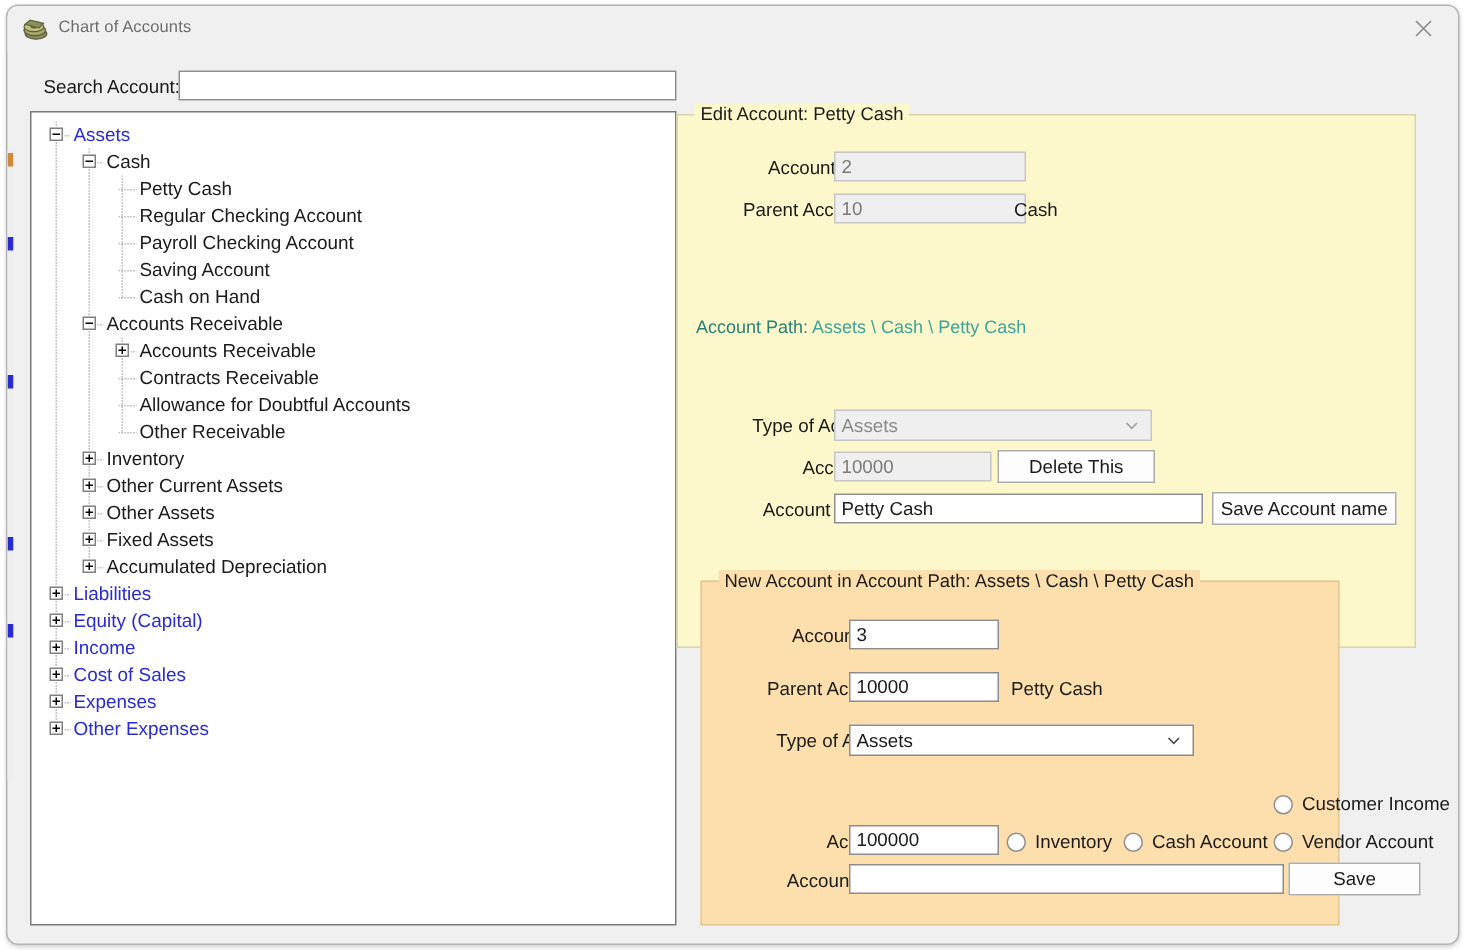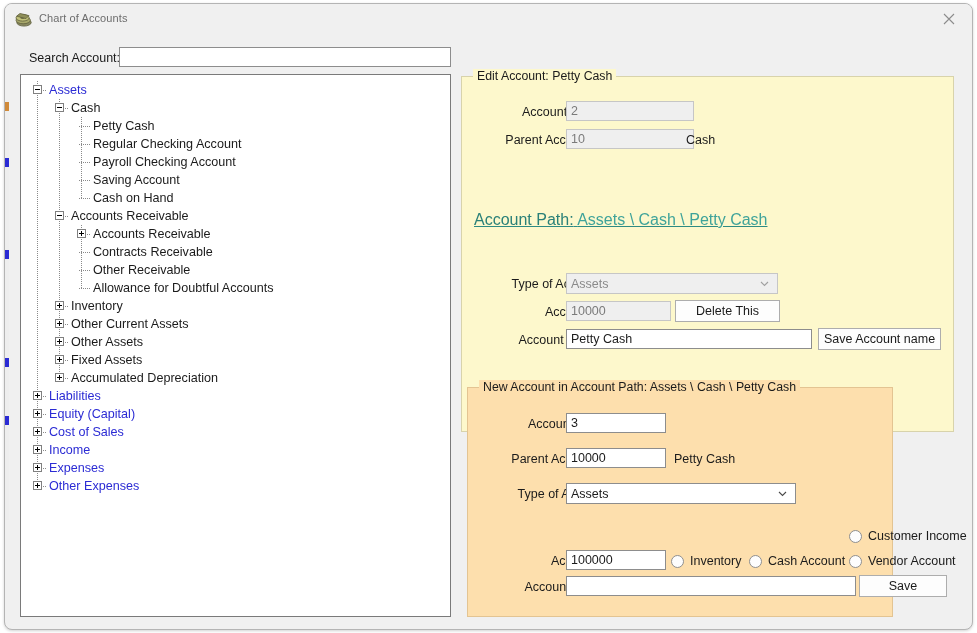--- a/index.html
+++ b/index.html
@@ -128,21 +128,21 @@
     background-image: linear-gradient(to right, #8a8a8a 1px, transparent 1px);
     background-size: 2px 1px;
   }
 
   
   .group {
     position: absolute;
     border: 1px solid #cfcfbe;
   }
   #edit-group {
-    left: 456px; top: 72px;
+    left: 446px; top: 72px;
     width: 493px; height: 356px;
     background: #fdf8cc;
     border-color: #d8d3ab;
   }
   #new-group {
     left: 462px; top: 383px;
     width: 426px; height: 230px;
     background: #fddfad;
     border-color: #e3c492;
   }
@@ -188,24 +188,23 @@
   }
   .plain-text {
     position: absolute;
     font-size: 12.5px;
     color: #1b1b1b;
     white-space: nowrap;
   }
   #account-path {
     position: absolute;
     left: 12px; top: 134px;
-    font-size: 16px;
+    font-size: 12px;
     color: #2e8b83;
     white-space: nowrap;
-    text-decoration: underline;
   }
   #account-path .path-lead { color: #2a8078; }
   #account-path .path-val  { color: #3fa39a; }
 
   .btn {
     position: absolute;
     height: 22px;
     border: 1px solid #adadad;
     background: #fdfdfd;
     color: #1b1b1b;
@@ -348,24 +347,24 @@
           <span class="tlabel" style="left: 50px;">Accounts Receivable</span>
         </div>
         <div class="tnode">
           <span class="boxbtn plus" style="left: 56px;"></span>
           <span class="tlabel" style="left: 72px;">Accounts Receivable</span>
         </div>
         <div class="tnode">
           <span class="tlabel" style="left: 72px;">Contracts Receivable</span>
         </div>
         <div class="tnode">
+          <span class="tlabel" style="left: 72px;">Allowance for Doubtful Accounts</span>
+        </div>
+        <div class="tnode">
           <span class="tlabel" style="left: 72px;">Other Receivable</span>
-        </div>
-        <div class="tnode">
-          <span class="tlabel" style="left: 72px;">Allowance for Doubtful Accounts</span>
         </div>
         <div class="tnode">
           <span class="boxbtn plus" style="left: 34px;"></span>
           <span class="tlabel" style="left: 50px;">Inventory</span>
         </div>
         <div class="tnode">
           <span class="boxbtn plus" style="left: 34px;"></span>
           <span class="tlabel" style="left: 50px;">Other Current Assets</span>
         </div>
         <div class="tnode">
@@ -383,25 +382,25 @@
         <div class="tnode root">
           <span class="boxbtn plus" style="left: 12px;"></span>
           <span class="tlabel" style="left: 28px;">Liabilities</span>
         </div>
         <div class="tnode root">
           <span class="boxbtn plus" style="left: 12px;"></span>
           <span class="tlabel" style="left: 28px;">Equity (Capital)</span>
         </div>
         <div class="tnode root">
           <span class="boxbtn plus" style="left: 12px;"></span>
+          <span class="tlabel" style="left: 28px;">Income</span>
+        </div>
+        <div class="tnode root">
+          <span class="boxbtn plus" style="left: 12px;"></span>
           <span class="tlabel" style="left: 28px;">Cost of Sales</span>
-        </div>
-        <div class="tnode root">
-          <span class="boxbtn plus" style="left: 12px;"></span>
-          <span class="tlabel" style="left: 28px;">Income</span>
         </div>
         <div class="tnode root">
           <span class="boxbtn plus" style="left: 12px;"></span>
           <span class="tlabel" style="left: 28px;">Expenses</span>
         </div>
         <div class="tnode root">
           <span class="boxbtn plus" style="left: 12px;"></span>
           <span class="tlabel" style="left: 28px;">Other Expenses</span>
         </div>
       </div>

